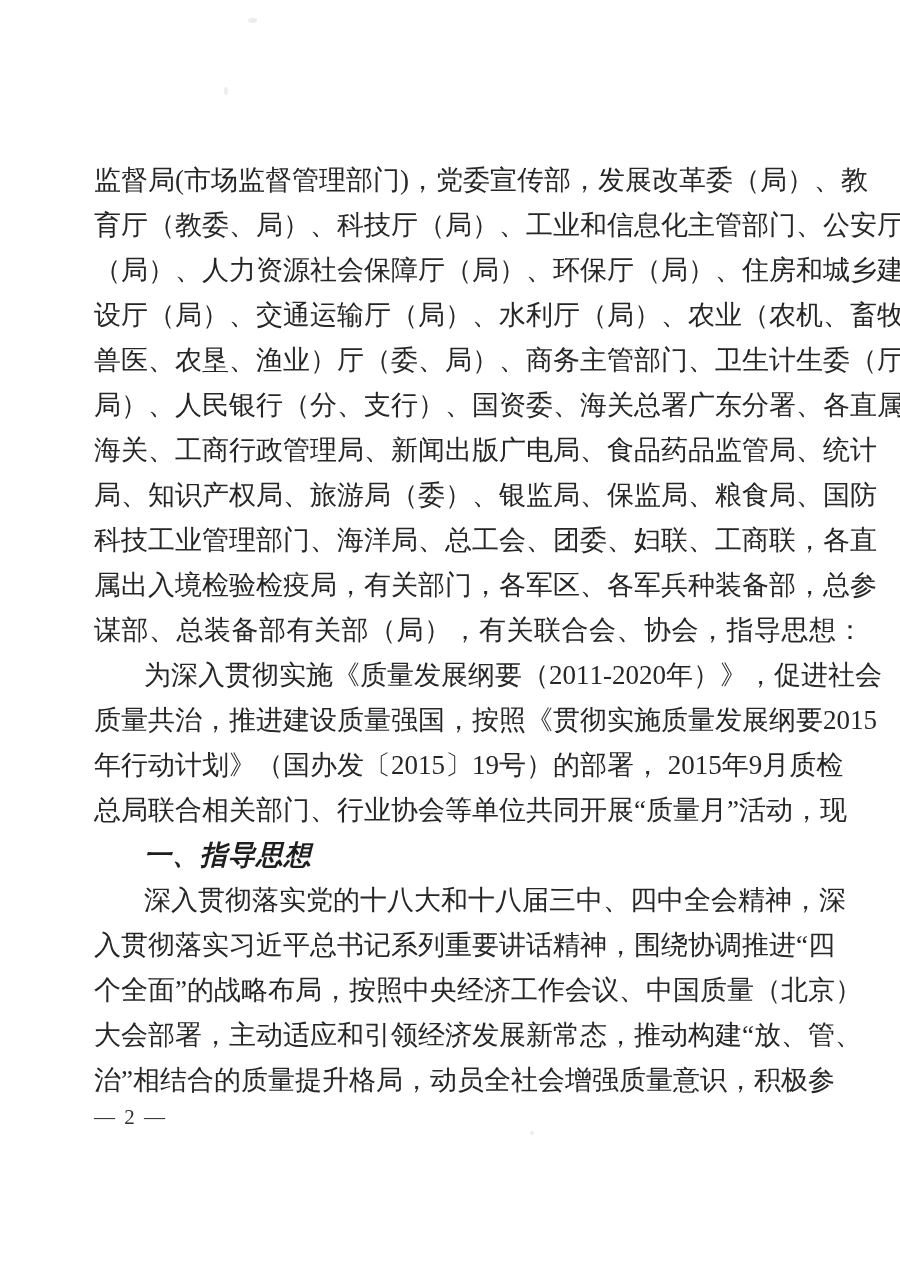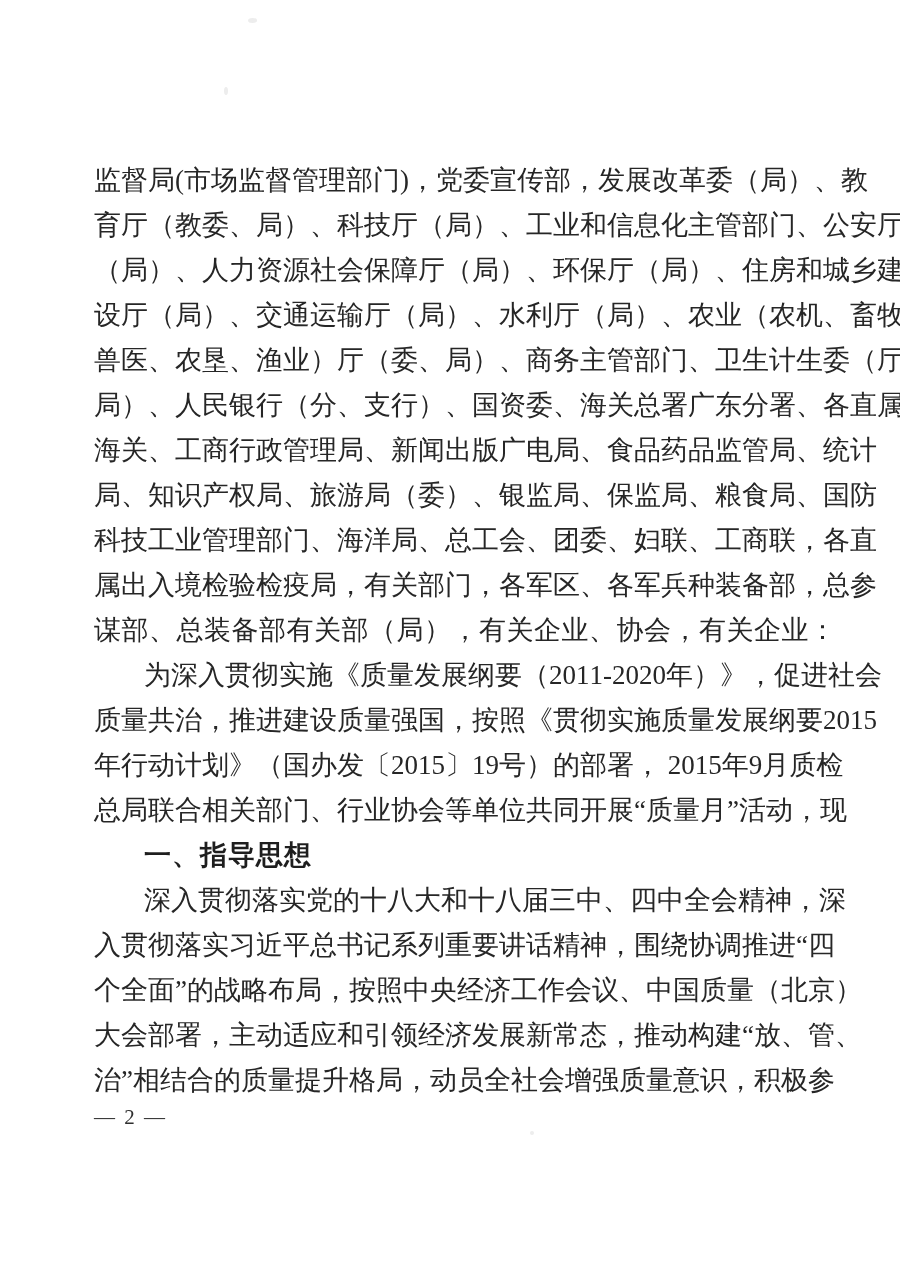--- a/index.html
+++ b/index.html
@@ -36,20 +36,21 @@
     align-items: baseline;
     letter-spacing: 0;
   }
   .just span { white-space: pre; }
   .ind { padding-left: 50px; }
   .heading {
     font-family: "Liberation Sans", "DejaVu Sans", sans-serif;
     font-weight: 700;
     letter-spacing: 1px;
     color: #1e1e1e;
+    font-style: italic;
   }
   .footer-line {
     height: 28px;
     line-height: 28px;
     font-size: 21px;
     letter-spacing: 2px;
     color: #2e2e2e;
   }
   .speck {
     position: absolute;
@@ -378,21 +379,21 @@
         <span>军</span>
         <span>兵</span>
         <span>种</span>
         <span>装</span>
         <span>备</span>
         <span>部</span>
         <span>，</span>
         <span>总</span>
         <span>参</span>
       </div>
-    <div class="ln">谋部、总装备部有关部（局），有关企业、协会，有关企业：</div>
+    <div class="ln">谋部、总装备部有关部（局），有关联合会、协会，指导思想：</div>
 
     <div class="ln just ind">
         <span>为</span>
         <span>深</span>
         <span>入</span>
         <span>贯</span>
         <span>彻</span>
         <span>实</span>
         <span>施</span>
         <span>《</span>

